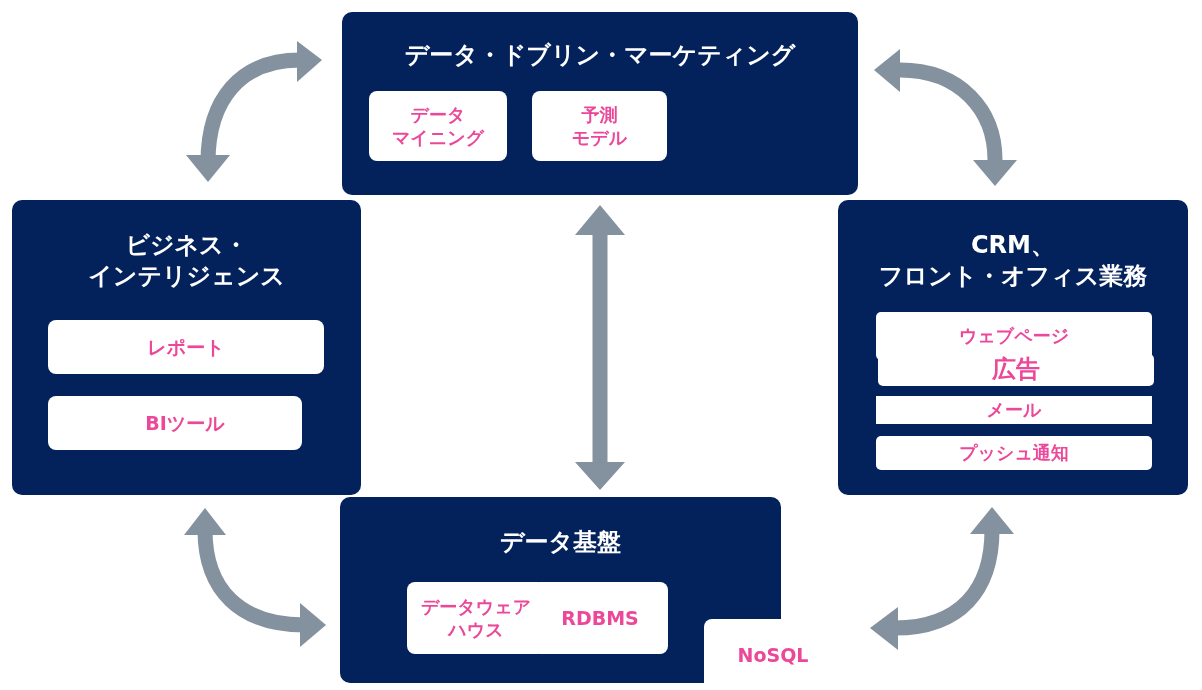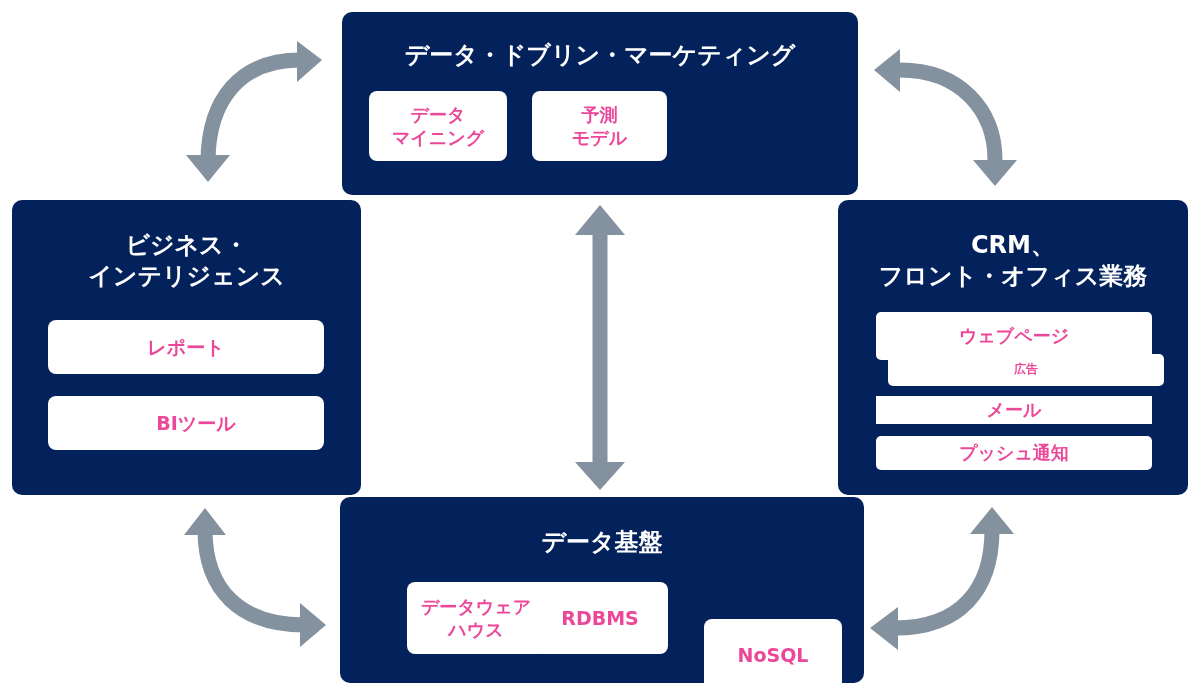--- a/index.html
+++ b/index.html
@@ -74,35 +74,35 @@
       </div>
   </div>
 </div>
 
 <div class="panel" style="left:12px; top:200px; width:349px; height:295px;">
   <div class="panel-title" style="top:30px; font-size:24px;">
     <span style="display:block">ビジネス・</span>
     <span style="display:block">インテリジェンス</span>
   </div>
   <div class="chip" style="left:36px; top:120px; width:276px; height:54px; font-size:19px;">レポート</div>
-  <div class="chip" style="left:36px; top:196px; width:276px; height:54px; font-size:19px;padding-left:20px;">BIツール</div>
+  <div class="chip" style="left:36px; top:196px; width:254px; height:54px; font-size:19px;padding-left:20px;">BIツール</div>
 </div>
 
 <div class="panel" style="left:838px; top:200px; width:350px; height:295px;">
   <div class="panel-title" style="top:30px; font-size:24px;">
     <span style="display:block">CRM、</span>
     <span style="display:block">フロント・オフィス業務</span>
   </div>
   <div class="chip" style="left:38px; top:112px; width:276px; height:48px; font-size:18px; border-radius:5px;">ウェブページ</div>
-  <div class="chip" style="left:50px; top:154px; width:276px; height:32px; font-size:12px; border-radius:5px;">広告</div>
+  <div class="chip" style="left:40px; top:154px; width:276px; height:32px; font-size:24px; border-radius:5px;">広告</div>
   <div class="chip" style="left:38px; top:196px; width:276px; height:28px; font-size:18px; border-radius:0;">メール</div>
   <div class="chip" style="left:38px; top:236px; width:276px; height:34px; font-size:18px; border-radius:5px;">プッシュ通知</div>
 </div>
 
-<div class="panel" style="left:340px; top:497px; width:524px; height:186px;">
+<div class="panel" style="left:340px; top:497px; width:441px; height:186px;">
   <div class="panel-title" style="top:30px; font-size:24px;">データ基盤</div>
   <div class="chip" style="left:30px; top:85px; width:138px; height:72px; font-size:18px;margin-left:37px;">
     <div>
         <span>データウェア</span>
         <span>ハウス</span>
       </div>
   </div>
   <div class="chip" style="left:192px; top:85px; width:136px; height:72px; font-size:19px;">
     <div>
         <span>RDBMS</span>

